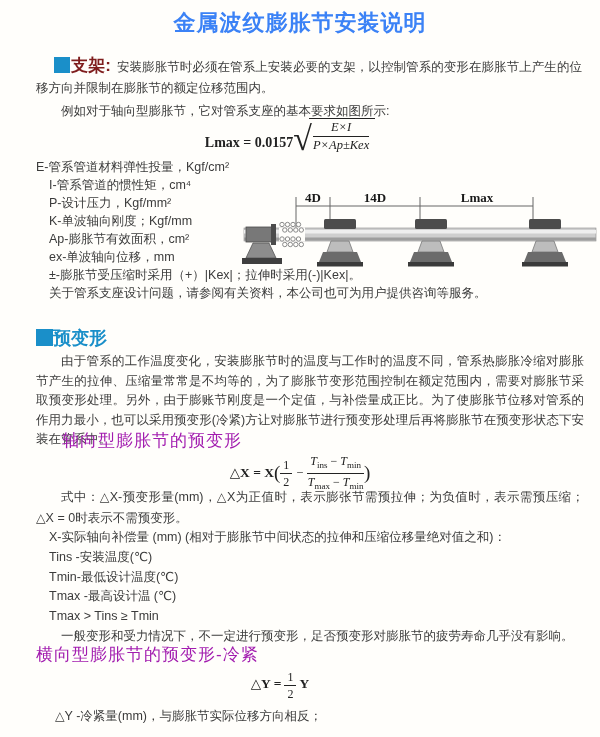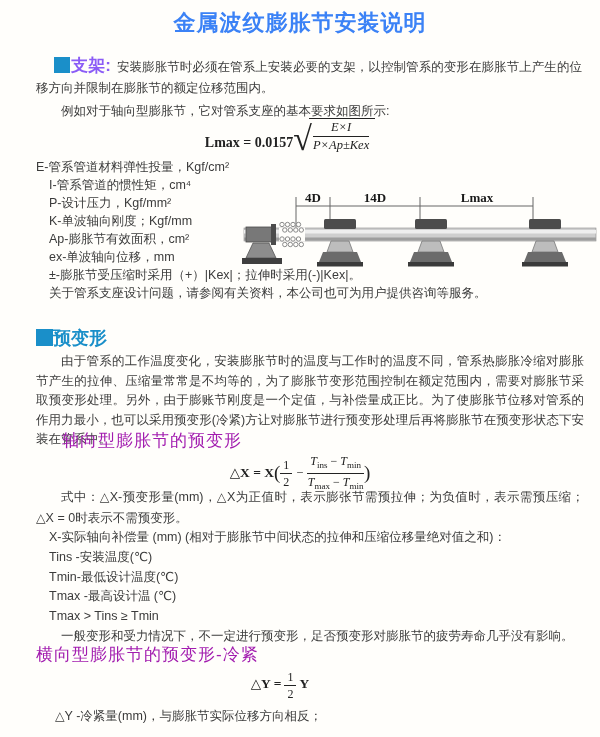--- a/index.html
+++ b/index.html
@@ -15,21 +15,21 @@
     text-align:center; font-size:22px; font-weight:bold; color:#3b82f6;
     letter-spacing:1px;
   }
   
   .lead { position:absolute; top:55px; left:36px; width:546px; text-align:justify; }
   .lead .firstline-indent { display:inline-block; width:18px; }
   .sq {
     display:inline-block; width:16px; height:16px; background:#1a8fc9;
     vertical-align:-2px; margin-right:1px;
   }
-  .blue-h { color:#8b5cf6; font-size:17px; font-weight:bold; margin-right:6px; }
+  .blue-h { color:#7f1d1d; font-size:17px; font-weight:bold; margin-right:6px; }
   .example { position:absolute; top:101px; left:36px; width:546px; text-indent:2em; }
   
   .formula { text-align:center; font-family:"Liberation Serif","DejaVu Serif",serif; color:#222; }
   .formula1 { position:absolute; top:118px; left:0; width:580px; }
   .f-lhs { font-weight:bold; font-size:14px; }
   .sqrt { display:inline-flex; align-items:center; }
   .radsign { font-size:34px; line-height:30px; font-weight:400; margin-right:-3px; transform:translateY(3px); }
   .radbox { display:inline-block; border-top:1.6px solid #222; text-align:center; padding:1px 6px 0 4px;
             font-style:italic; font-size:12.5px; line-height:15px; }
   .frn { display:block; border-bottom:1px solid #222; padding:0 8px 1px; }

